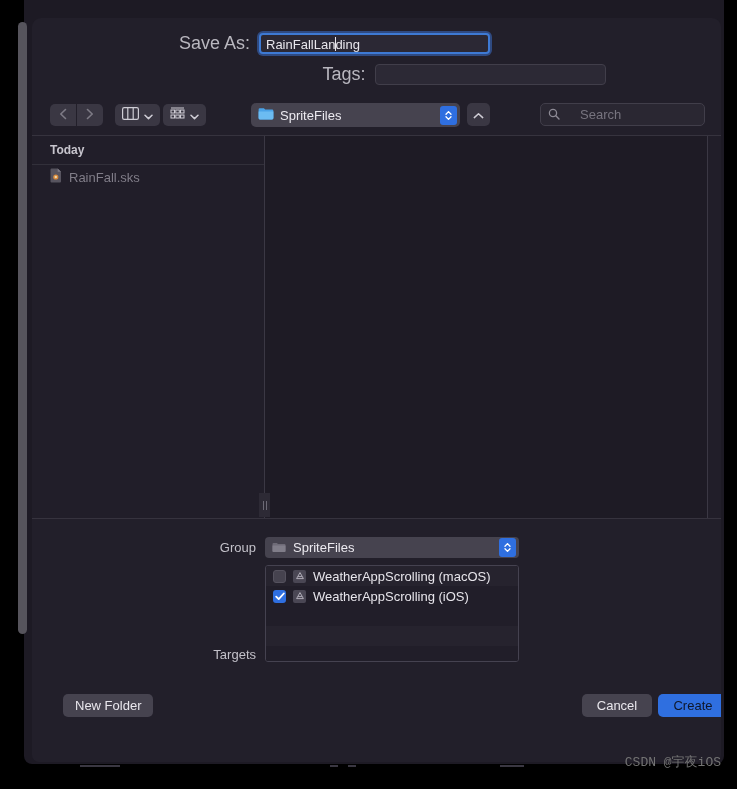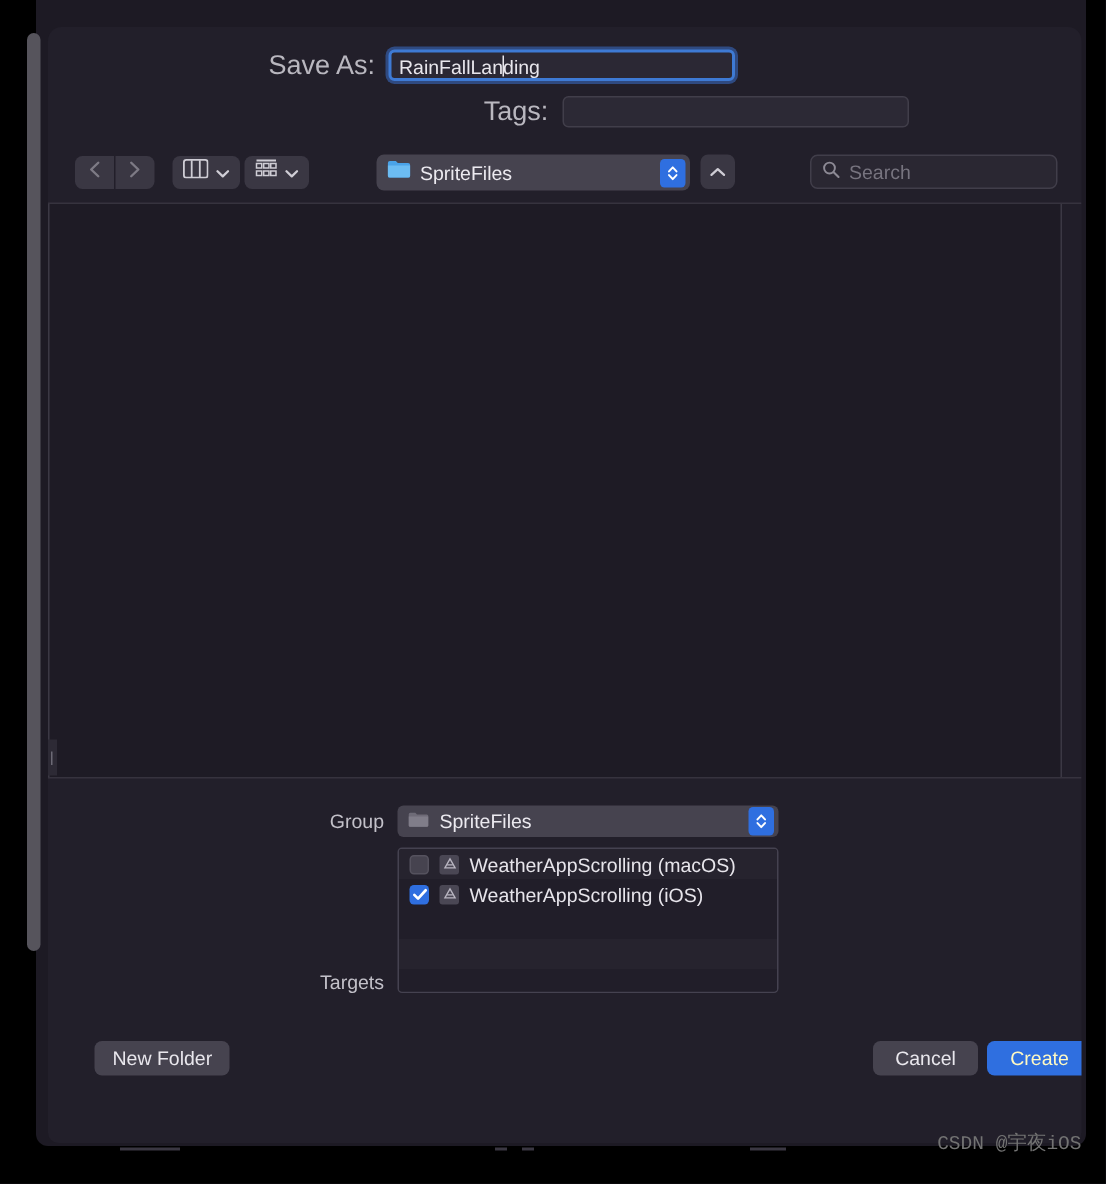--- a/index.html
+++ b/index.html
@@ -182,20 +182,21 @@
     border-radius: 5px;
     display: flex;
     align-items: center;
     padding: 0 7px;
     box-sizing: border-box;
     gap: 6px;
   }
   .search-placeholder {
     font-size: 13px;
     color: #77747f;
+    margin-left: 14px;
   }
 
   
   .browser {
     position: relative;
     height: 382px;
     border-top: 1px solid #36333e;
     display: flex;
   }
   .sidebar {
@@ -356,21 +357,21 @@
     border-radius: 5px;
     font-size: 13px;
     display: flex;
     align-items: center;
     justify-content: center;
     padding: 0 12px;
     box-sizing: border-box;
   }
   .btn-newfolder { left: 18px;  top: 6px; background: #46434f; color: #e9e7ed; }
   .btn-cancel    { right: 82px; top: 6px; background: #46434f; color: #e9e7ed; width: 70px; }
-  .btn-create    { right: 6px;  top: 6px; background: #2f6fe0; color: #fef9c3; width: 70px; }
+  .btn-create    { right: 6px;  top: 6px; background: #2f6fe0; color: #0f172a; width: 70px; }
 
   
   .watermark {
     position: absolute;
     right: 16px;
     bottom: 18px;
     font-size: 13px;
     color: #737373;
     font-family: Liberation Mono, monospace;
   }
@@ -484,20 +485,34 @@
             <line x1="7.8" y1="7.8" x2="11" y2="11" stroke="#8d8a95" stroke-width="1.4" stroke-linecap="round"></line>
           </svg>
       </span>
       <span class="search-placeholder">Search</span>
     </div>
 
   </div>
 
   <div class="browser">
 
+    <div class="sidebar">
+      <div class="sidebar-header">Today</div>
+      <div class="sidebar-item">
+        <span>
+          <svg width="12" height="15" viewBox="0 0 12 15">
+            <path d="M0.5 1.4 a1 1 0 0 1 1-1 h6.2 l3.3 3.3 v9.9 a1 1 0 0 1 -1 1 h-8.5 a1 1 0 0 1 -1 -1 z" fill="#57545f"></path>
+            <path d="M7.7 0.4 l3.3 3.3 h-3.3 z" fill="#7d7a86"></path>
+            <circle cx="5.8" cy="9" r="2.6" fill="#d9893a"></circle>
+            <circle cx="5.8" cy="9" r="1.2" fill="#f0d7a8"></circle>
+          </svg>
+        </span>
+        <span>RainFall.sks</span>
+      </div>
+    </div>
 
     <div class="col-divider">
       <div class="col-grip">
         <i></i>
         <i></i>
       </div>
     </div>
 
     <div class="file-column"></div>
     <div class="empty-column"></div>

